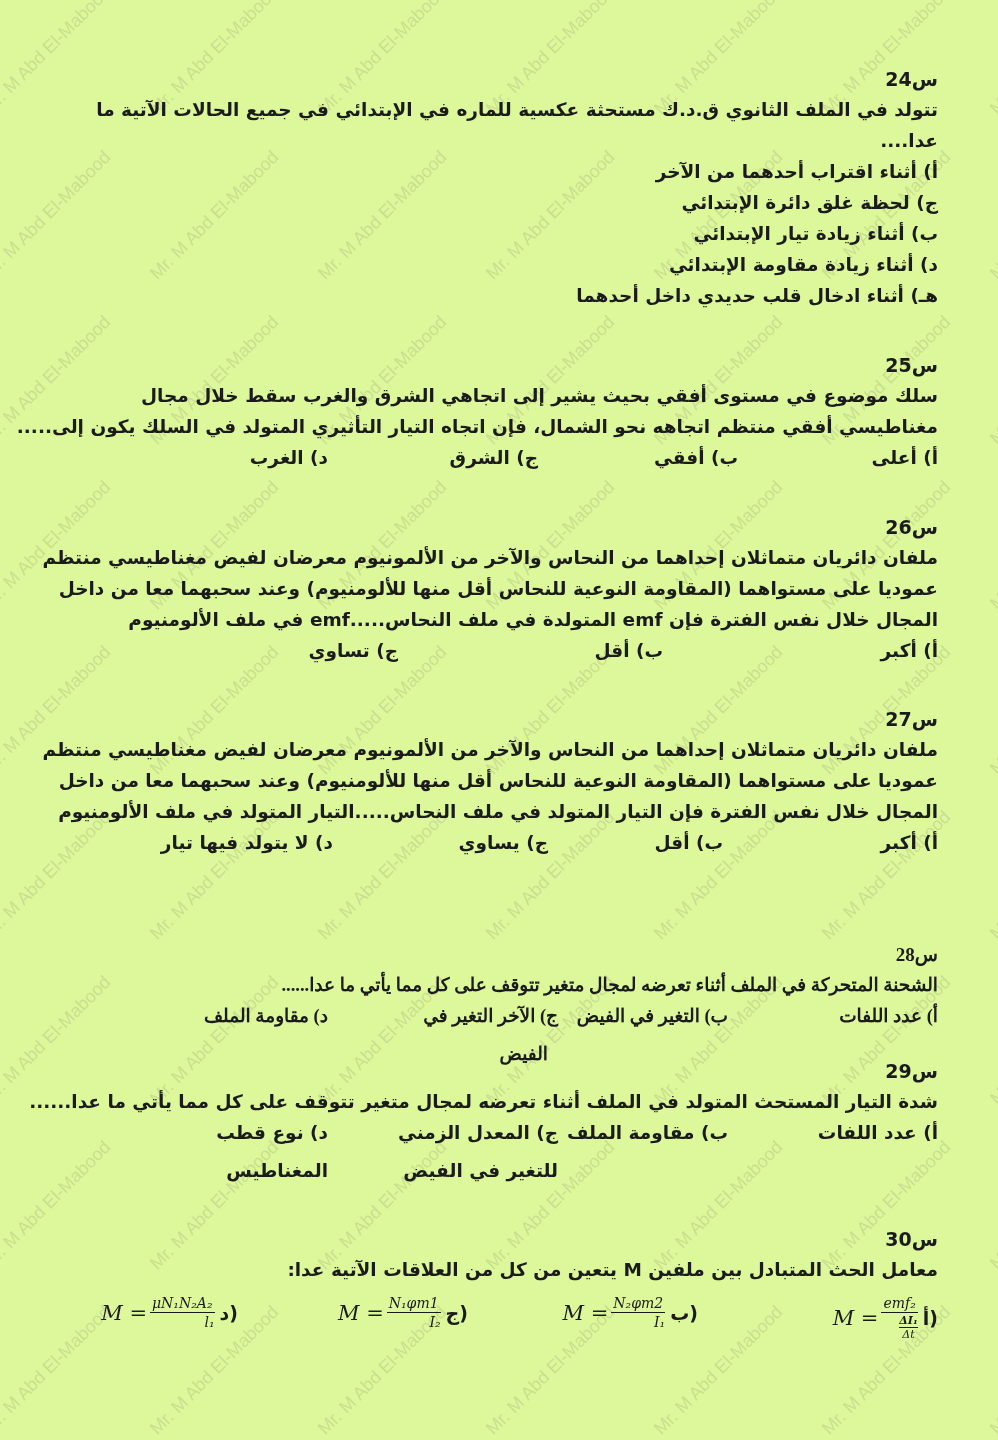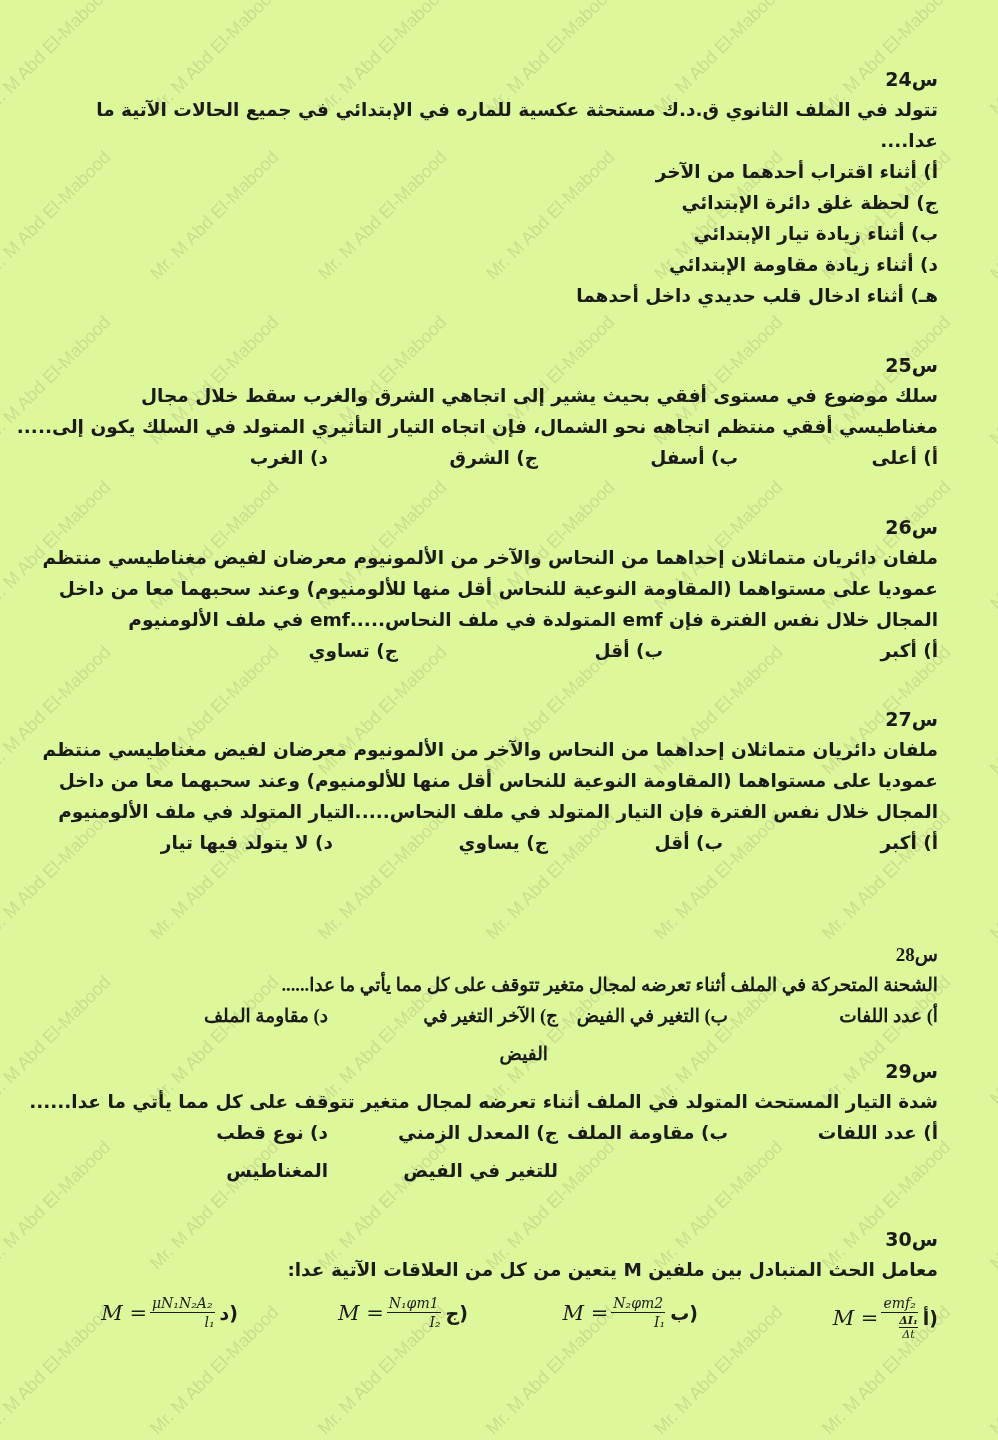--- a/index.html
+++ b/index.html
@@ -115,21 +115,21 @@
     <div class="line">د) أثناء زيادة مقاومة الإبتدائي</div>
     <div class="line">هـ) أثناء ادخال قلب حديدي داخل أحدهما</div>
   </div>
 
   <div class="q" style="top:350px;">
     <div class="qnum">س25</div>
     <div class="line">سلك موضوع في مستوى أفقي بحيث يشير إلى اتجاهي الشرق والغرب سقط خلال مجال</div>
     <div class="line">مغناطيسي أفقي منتظم اتجاهه نحو الشمال، فإن اتجاه التيار التأثيري المتولد في السلك يكون إلى.....</div>
     <div class="opts">
       <span class="opt" style="right:0;">أ) أعلى</span>
-      <span class="opt" style="right:200px;">ب) أسفل</span>
+      <span class="opt" style="right:200px;">ب) أفقي</span>
       <span class="opt" style="right:400px;">ج) الشرق</span>
       <span class="opt" style="right:610px;">د) الغرب</span>
     </div>
   </div>
 
   <div class="q" style="top:512px;">
     <div class="qnum">س26</div>
     <div class="line">ملفان دائريان متماثلان إحداهما من النحاس والآخر من الألمونيوم معرضان لفيض مغناطيسي منتظم</div>
     <div class="line">عموديا على مستواهما (المقاومة النوعية للنحاس أقل منها للألومنيوم) وعند سحبهما معا من داخل</div>
     <div class="line">المجال خلال نفس الفترة فإن emf المتولدة في ملف النحاس.....emf في ملف الألومنيوم</div>

